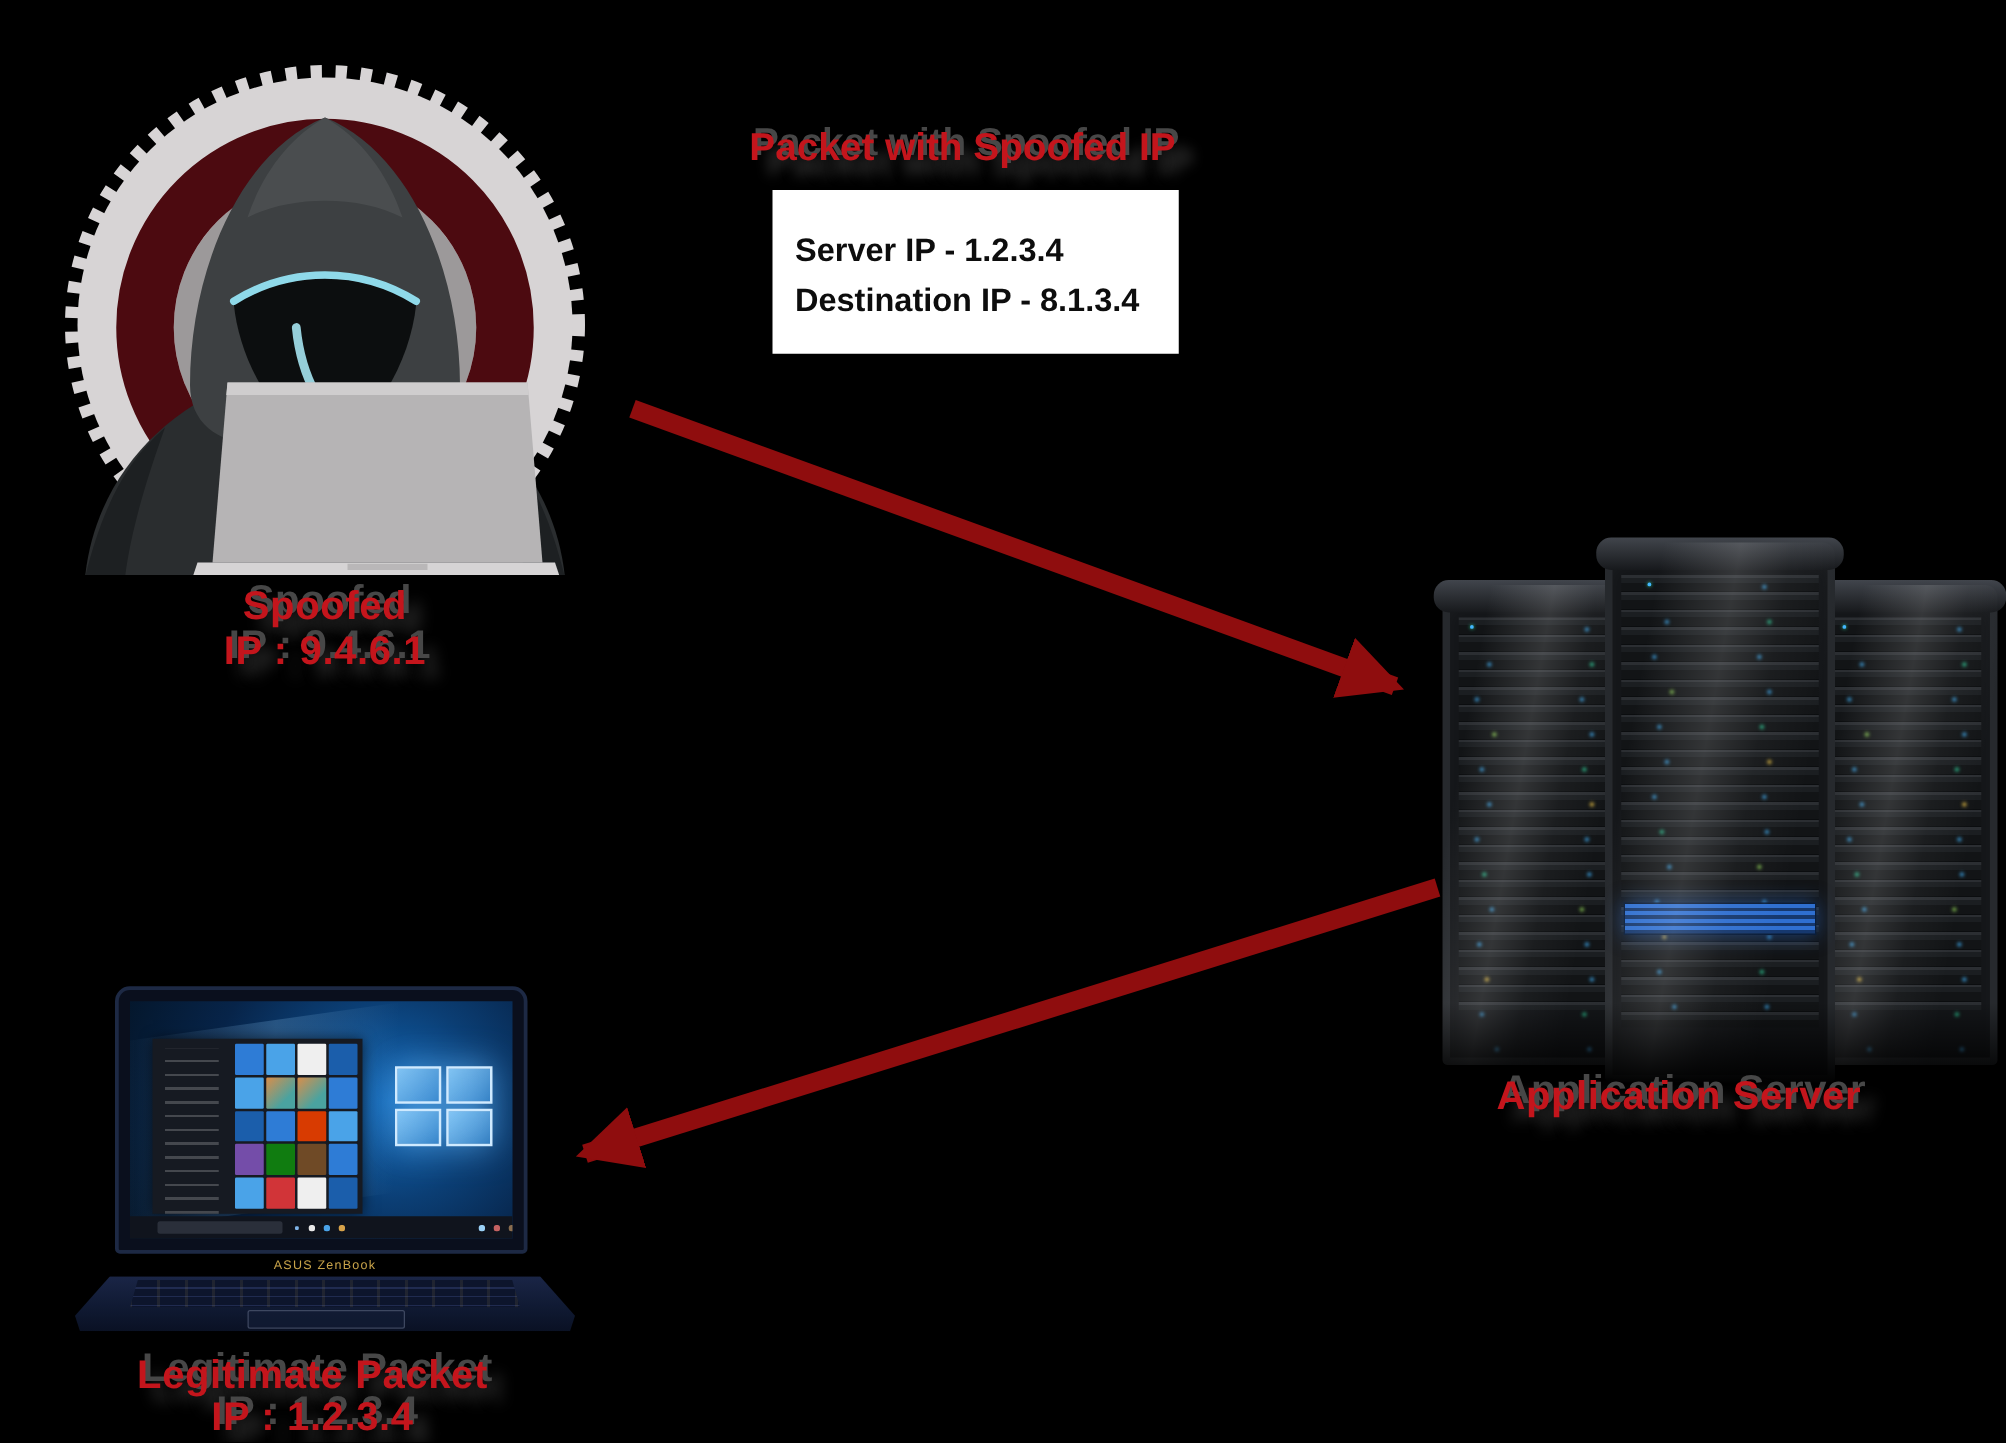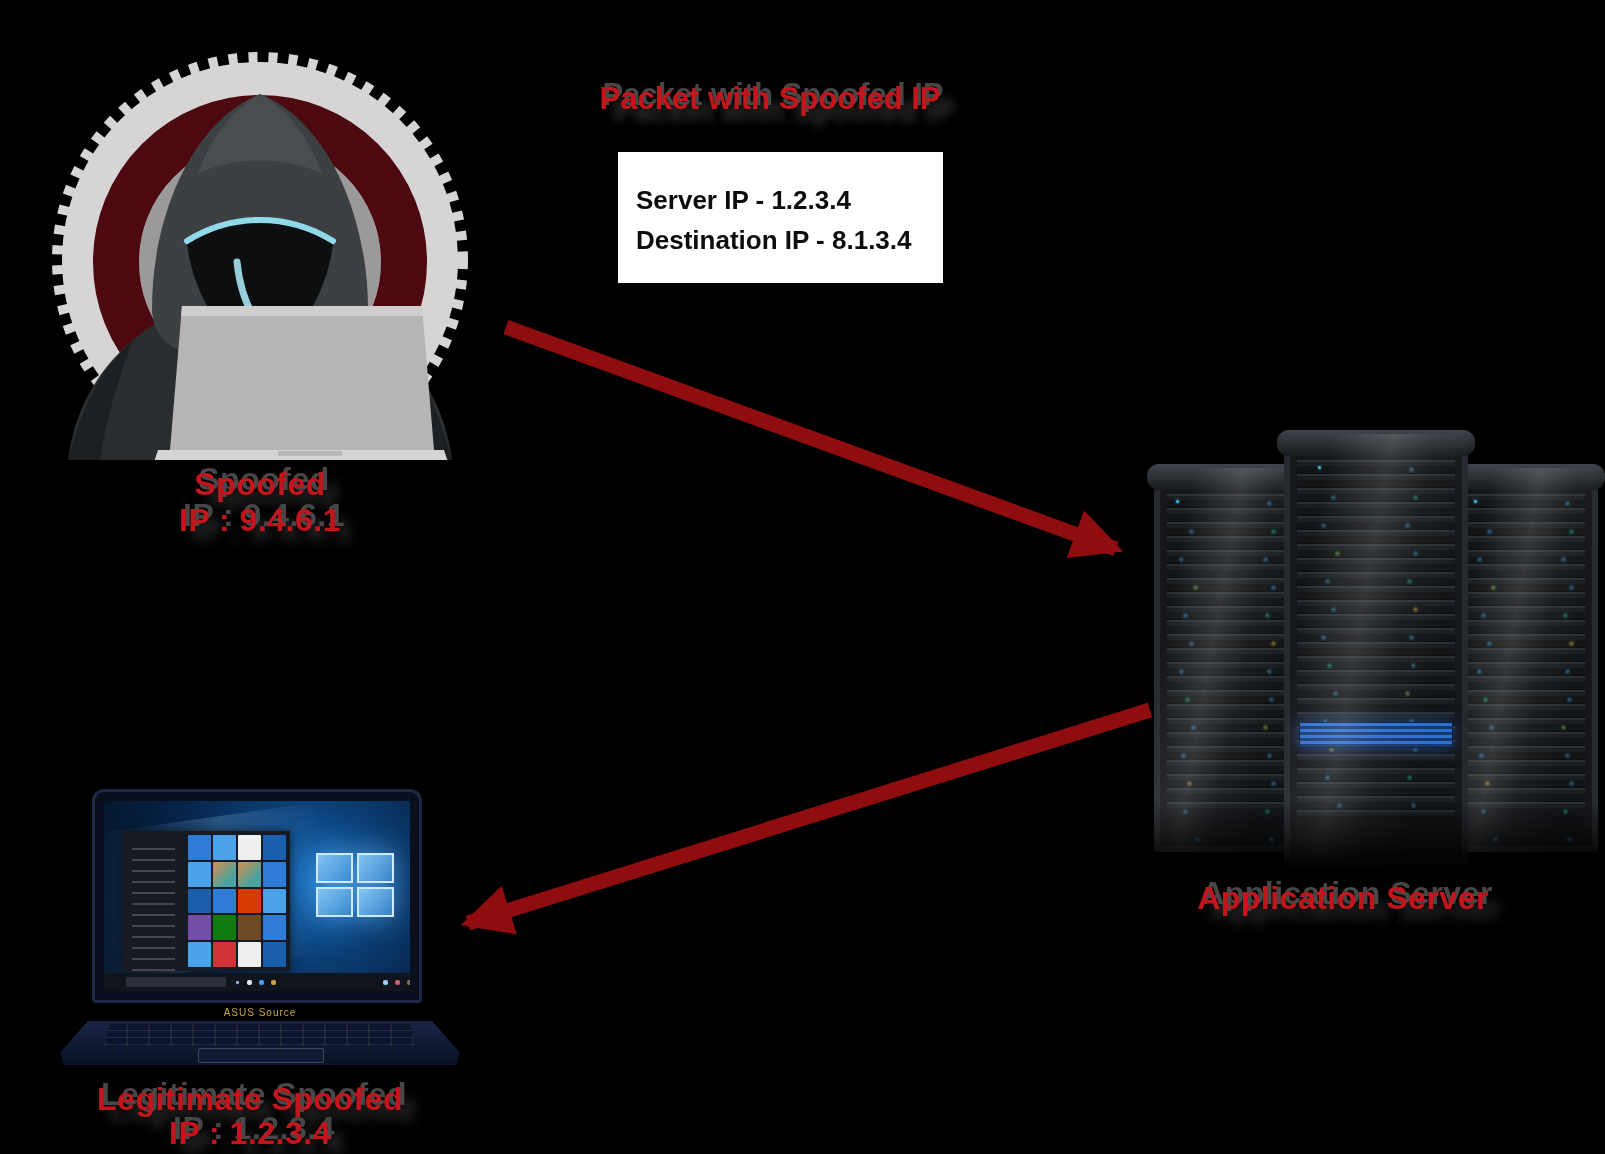--- a/index.html
+++ b/index.html
@@ -8,21 +8,21 @@
     font-family:"Liberation Sans", sans-serif;
   }
   
   .red-label{
     position:absolute;text-align:center;color:#c4151c;font-weight:bold;
     font-size:32px;line-height:36px;letter-spacing:.5px;
     text-shadow:4px -5px 0 #474747, 12px 10px 12px rgba(120,120,120,.45);
     z-index:6;
   }
   .packet-heading{
-    position:absolute;left:570px;top:81px;width:400px;text-align:center;
+    position:absolute;left:570px;top:100px;width:400px;text-align:center;
     color:#c4151c;font-weight:bold;font-size:31px;
     text-shadow:3px -4px 0 #474747, 14px 12px 10px rgba(120,120,120,.45);
     z-index:6;
   }
   .packet-box{
     position:absolute;left:618px;top:152px;width:325px;height:131px;
     background:#ffffff;color:#0d0d0d;z-index:6;
     font-weight:bold;font-size:26px;line-height:40px;
     padding:28px 0 0 18px;box-sizing:border-box;white-space:nowrap;
   }
@@ -155,21 +155,21 @@
       <div class="leds"></div>
     </div>
     <div class="rack rack-center">
       <div class="units"></div>
       <div class="leds" style="left:34px;"></div>
       <div class="blue-unit"></div>
     </div>
     <div class="server-fade"></div>
   </div>
 
-  <div class="red-label" style="left:1117px;top:858px;width:452px;margin-top:22px;">
+  <div class="red-label" style="left:1117px;top:858px;width:452px;">
     <div>Application Server</div>
   </div>
 
   <div class="laptop-fig">
     <div class="lt-screen">
       <div class="lt-display">
         <div class="lt-ray"></div>
         <div class="win-logo">
           <div class="win-pane"></div>
             <div class="win-pane"></div>
@@ -200,26 +200,26 @@
               <div class="tile c-white"></div>
               <div class="tile c-dblue"></div>
           </div>
         </div>
         <div class="lt-taskbar">
           <div class="tb-search"></div>
           <div class="tb-icons"></div>
         </div>
       </div>
     </div>
-    <div class="lt-brand">ASUS Source</div>
+    <div class="lt-brand">ASUS ZenBook</div>
     <div class="lt-base">
       <div class="lt-keyboard"></div>
       <div class="lt-trackpad"></div>
       <div class="lt-gold"></div>
     </div>
   </div>
 
   <div class="red-label" style="left:30px;top:1082px;width:440px;line-height:34px;">
-    <div>Legitimate Spoofed</div>
+    <div>Legitimate Packet</div>
     <div>IP : 1.2.3.4</div>
   </div>
 
 </div>
 
 </body></html>

